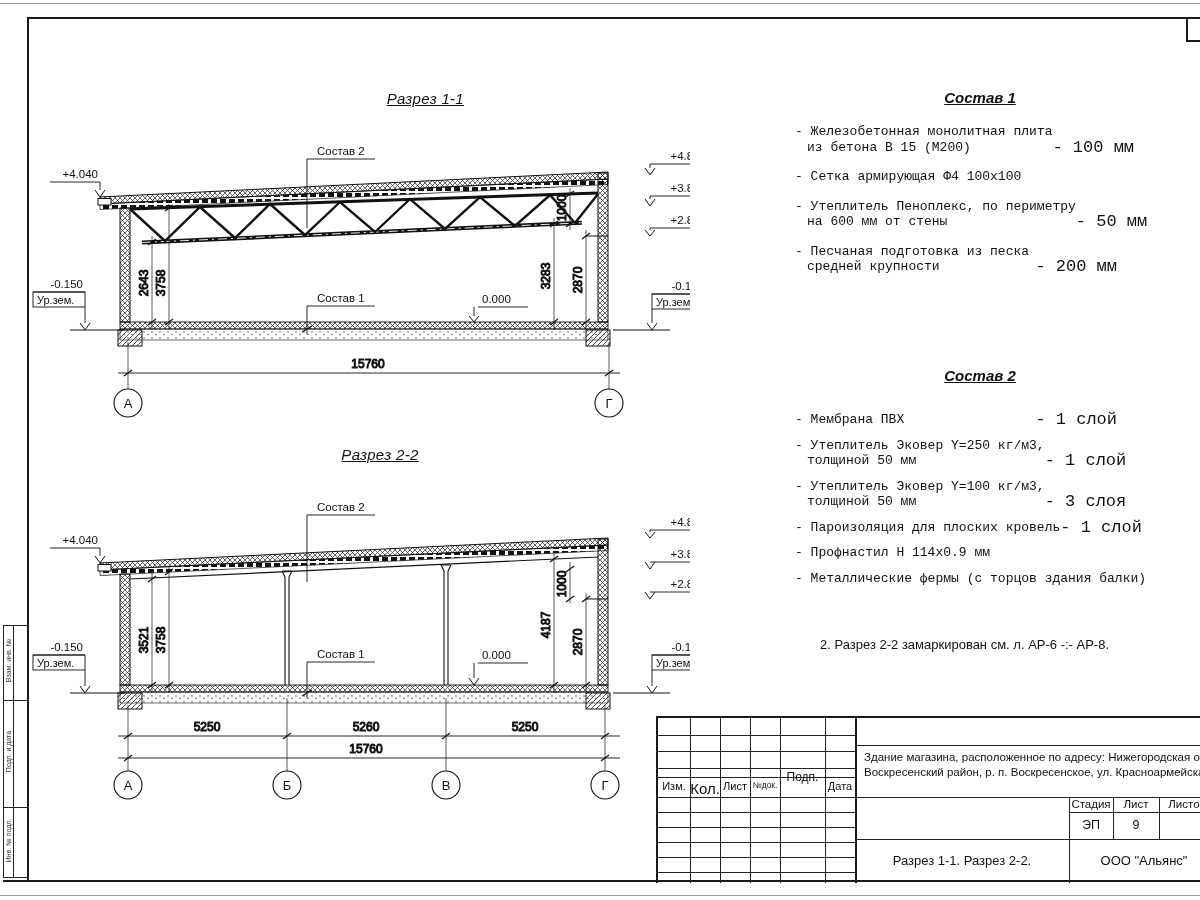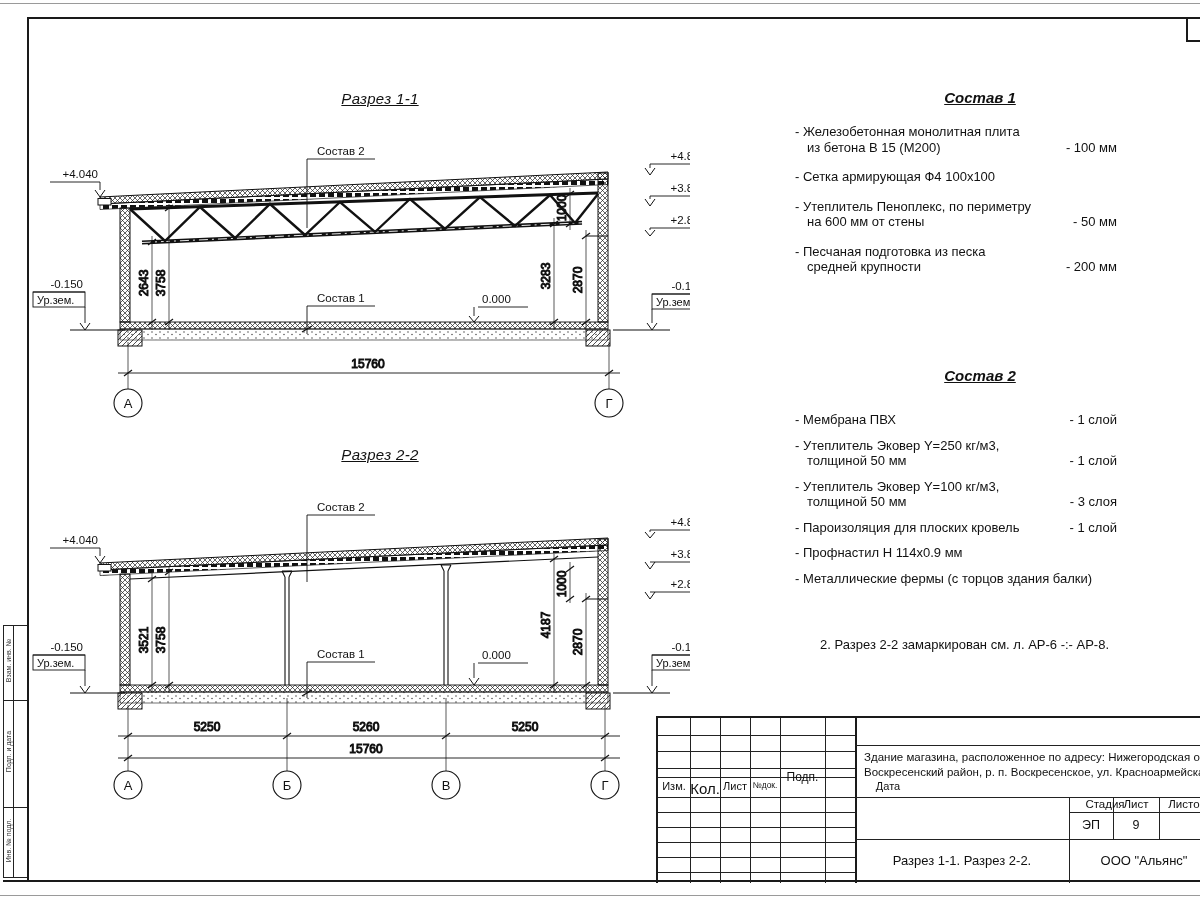--- a/index.html
+++ b/index.html
@@ -8,25 +8,25 @@
   .ab{position:absolute;}
   .hln{position:absolute;background:#222;height:1px;}
   .vln{position:absolute;background:#222;width:1px;}
   .thick{background:#1a1a1a;}
   .lite{background:#9a9a9a;}
   .sec-title{position:absolute;font-size:15px;font-style:italic;text-decoration:underline;
              text-align:center;letter-spacing:0.3px;}
   .sostav-head{position:absolute;font-size:15px;font-style:italic;font-weight:600;
                text-decoration:underline;text-align:center;}
   .mat-list{position:absolute;left:795px;width:322px;}
-  .mat-item{display:flex;align-items:flex-end;margin-bottom:14px;}
-  .s2gap .mat-item{margin-bottom:10px;gap:24px;}
+  .mat-item{display:flex;align-items:flex-end;margin-bottom:14px;font-family:Liberation Mono, monospace;}
+  .s2gap .mat-item{margin-bottom:10px;}
   .mat-text{flex:1 1 auto;font-size:13px;line-height:15.5px;white-space:nowrap;}
   .mat-line2{padding-left:12px;}
-  .mat-value{flex:0 0 72px;font-size:13px;line-height:15.5px;white-space:nowrap;text-align:right;}
+  .mat-value{flex:0 0 72px;font-size:17px;line-height:15.5px;white-space:nowrap;}
   .notes{position:absolute;left:820px;top:636px;width:380px;font-size:13px;line-height:17px;}
   .rot-label{position:absolute;font-size:7px;color:#333;width:70px;text-align:center;
              transform:rotate(-90deg);}
   .tb-cell{position:absolute;font-size:11px;text-align:center;overflow:visible;white-space:nowrap;}
   svg text{font-family:"Liberation Sans",sans-serif;fill:#111;}
 </style>
 </head>
 <body>
 
 <div class="sheet">
@@ -42,21 +42,21 @@
   <div class="vln" style="left:3px;top:625px;height:252px;"></div>
   <div class="vln" style="left:13px;top:625px;height:252px;"></div>
   <div class="hln" style="left:3px;top:625px;width:24px;"></div>
   <div class="hln" style="left:3px;top:700px;width:24px;"></div>
   <div class="hln" style="left:3px;top:807px;width:24px;"></div>
   <div class="hln" style="left:3px;top:877px;width:24px;"></div>
   <div class="rot-label" style="left:-27px;top:657px;">Взам. инв. №</div>
   <div class="rot-label" style="left:-27px;top:748px;">Подп. и дата</div>
   <div class="rot-label" style="left:-27px;top:837px;">Инв. № подл.</div>
 
-  <div class="sec-title" style="left:280px;top:90px;width:200px;">Разрез 1-1</div>
+  <div class="sec-title" style="left:264px;top:90px;width:200px;text-align:right;">Разрез 1-1</div>
   <div class="sec-title" style="left:280px;top:446px;width:200px;">Разрез 2-2</div>
 
   <svg class="ab" style="left:30px;top:78px;" width="660" height="352" viewBox="0 0 660 352">
     <defs>
       <pattern id="ph1" width="5" height="5" patternUnits="userSpaceOnUse">
         <path d="M0,5 L5,0 M0,0 L5,5" stroke="#222" stroke-width="0.7"></path>
       </pattern>
       <pattern id="pd1" width="9" height="6" patternUnits="userSpaceOnUse">
         <rect x="1" y="1" width="6" height="4" fill="#111"></rect>
       </pattern>
@@ -440,37 +440,37 @@
     <div class="hln" style="left:0;top:124px;width:197px;"></div>
     <div class="hln" style="left:0;top:139px;width:197px;"></div>
     <div class="hln" style="left:0;top:154px;width:197px;"></div>
 
     <div id="tb-cols">
         <div class="tb-cell" style="left: 0px; top: 62px; width: 32px; font-size: 11px;">Изм.</div>
         <div class="tb-cell" style="left: 32px; top: 62px; width: 30px; font-size: 15px;">Кол.</div>
         <div class="tb-cell" style="left: 62px; top: 62px; width: 30px; font-size: 11px;">Лист</div>
         <div class="tb-cell" style="left: 92px; top: 62px; width: 30px; font-size: 8.5px;">№док.</div>
         <div class="tb-cell" style="left: 122px; top: 52px; width: 45px; font-size: 12px;">Подп.</div>
-        <div class="tb-cell" style="left: 167px; top: 62px; width: 30px; font-size: 11px; padding-left: 48px;">Дата</div>
+        <div class="tb-cell" style="left: 167px; top: 62px; width: 30px; font-size: 11px;">Дата</div>
       </div>
 
     <div class="hln" style="left:197px;top:27px;width:347px;"></div>
     <div class="hln" style="left:197px;top:79px;width:347px;"></div>
     <div class="hln" style="left:411px;top:94px;width:133px;"></div>
     <div class="hln" style="left:197px;top:121px;width:347px;"></div>
     <div class="vln" style="left:411px;top:79px;height:86px;"></div>
     <div class="vln" style="left:455px;top:79px;height:42px;"></div>
     <div class="vln" style="left:501px;top:79px;height:42px;"></div>
 
     <div class="tb-cell" style="left:206px;top:32px;width:400px;text-align:left;font-size:11.5px;line-height:15px;white-space:nowrap;">
       <div>Здание магазина, расположенное по адресу: Нижегородская область,</div>
       <div>Воскресенский район, р. п. Воскресенское, ул. Красноармейская, д. 1</div>
     </div>
 
-    <div class="tb-cell" style="left:411px;top:80px;width:44px;font-size:11.5px;padding-left:14px;">Стадия</div>
+    <div class="tb-cell" style="left:411px;top:80px;width:44px;font-size:11.5px;">Стадия</div>
     <div class="tb-cell" style="left:455px;top:80px;width:46px;font-size:11.5px;">Лист</div>
     <div class="tb-cell" style="left:501px;top:80px;width:56px;font-size:11.5px;">Листов</div>
     <div class="tb-cell" style="left:411px;top:100px;width:44px;font-size:12.5px;">ЭП</div>
     <div class="tb-cell" style="left:455px;top:100px;width:46px;font-size:12.5px;">9</div>
 
     <div class="tb-cell" style="left:197px;top:135px;width:214px;font-size:13px;">Разрез 1-1. Разрез 2-2.</div>
     <div class="tb-cell" style="left:411px;top:135px;width:150px;font-size:13px;">ООО "Альянс"</div>
   </div>
 
 </div>

